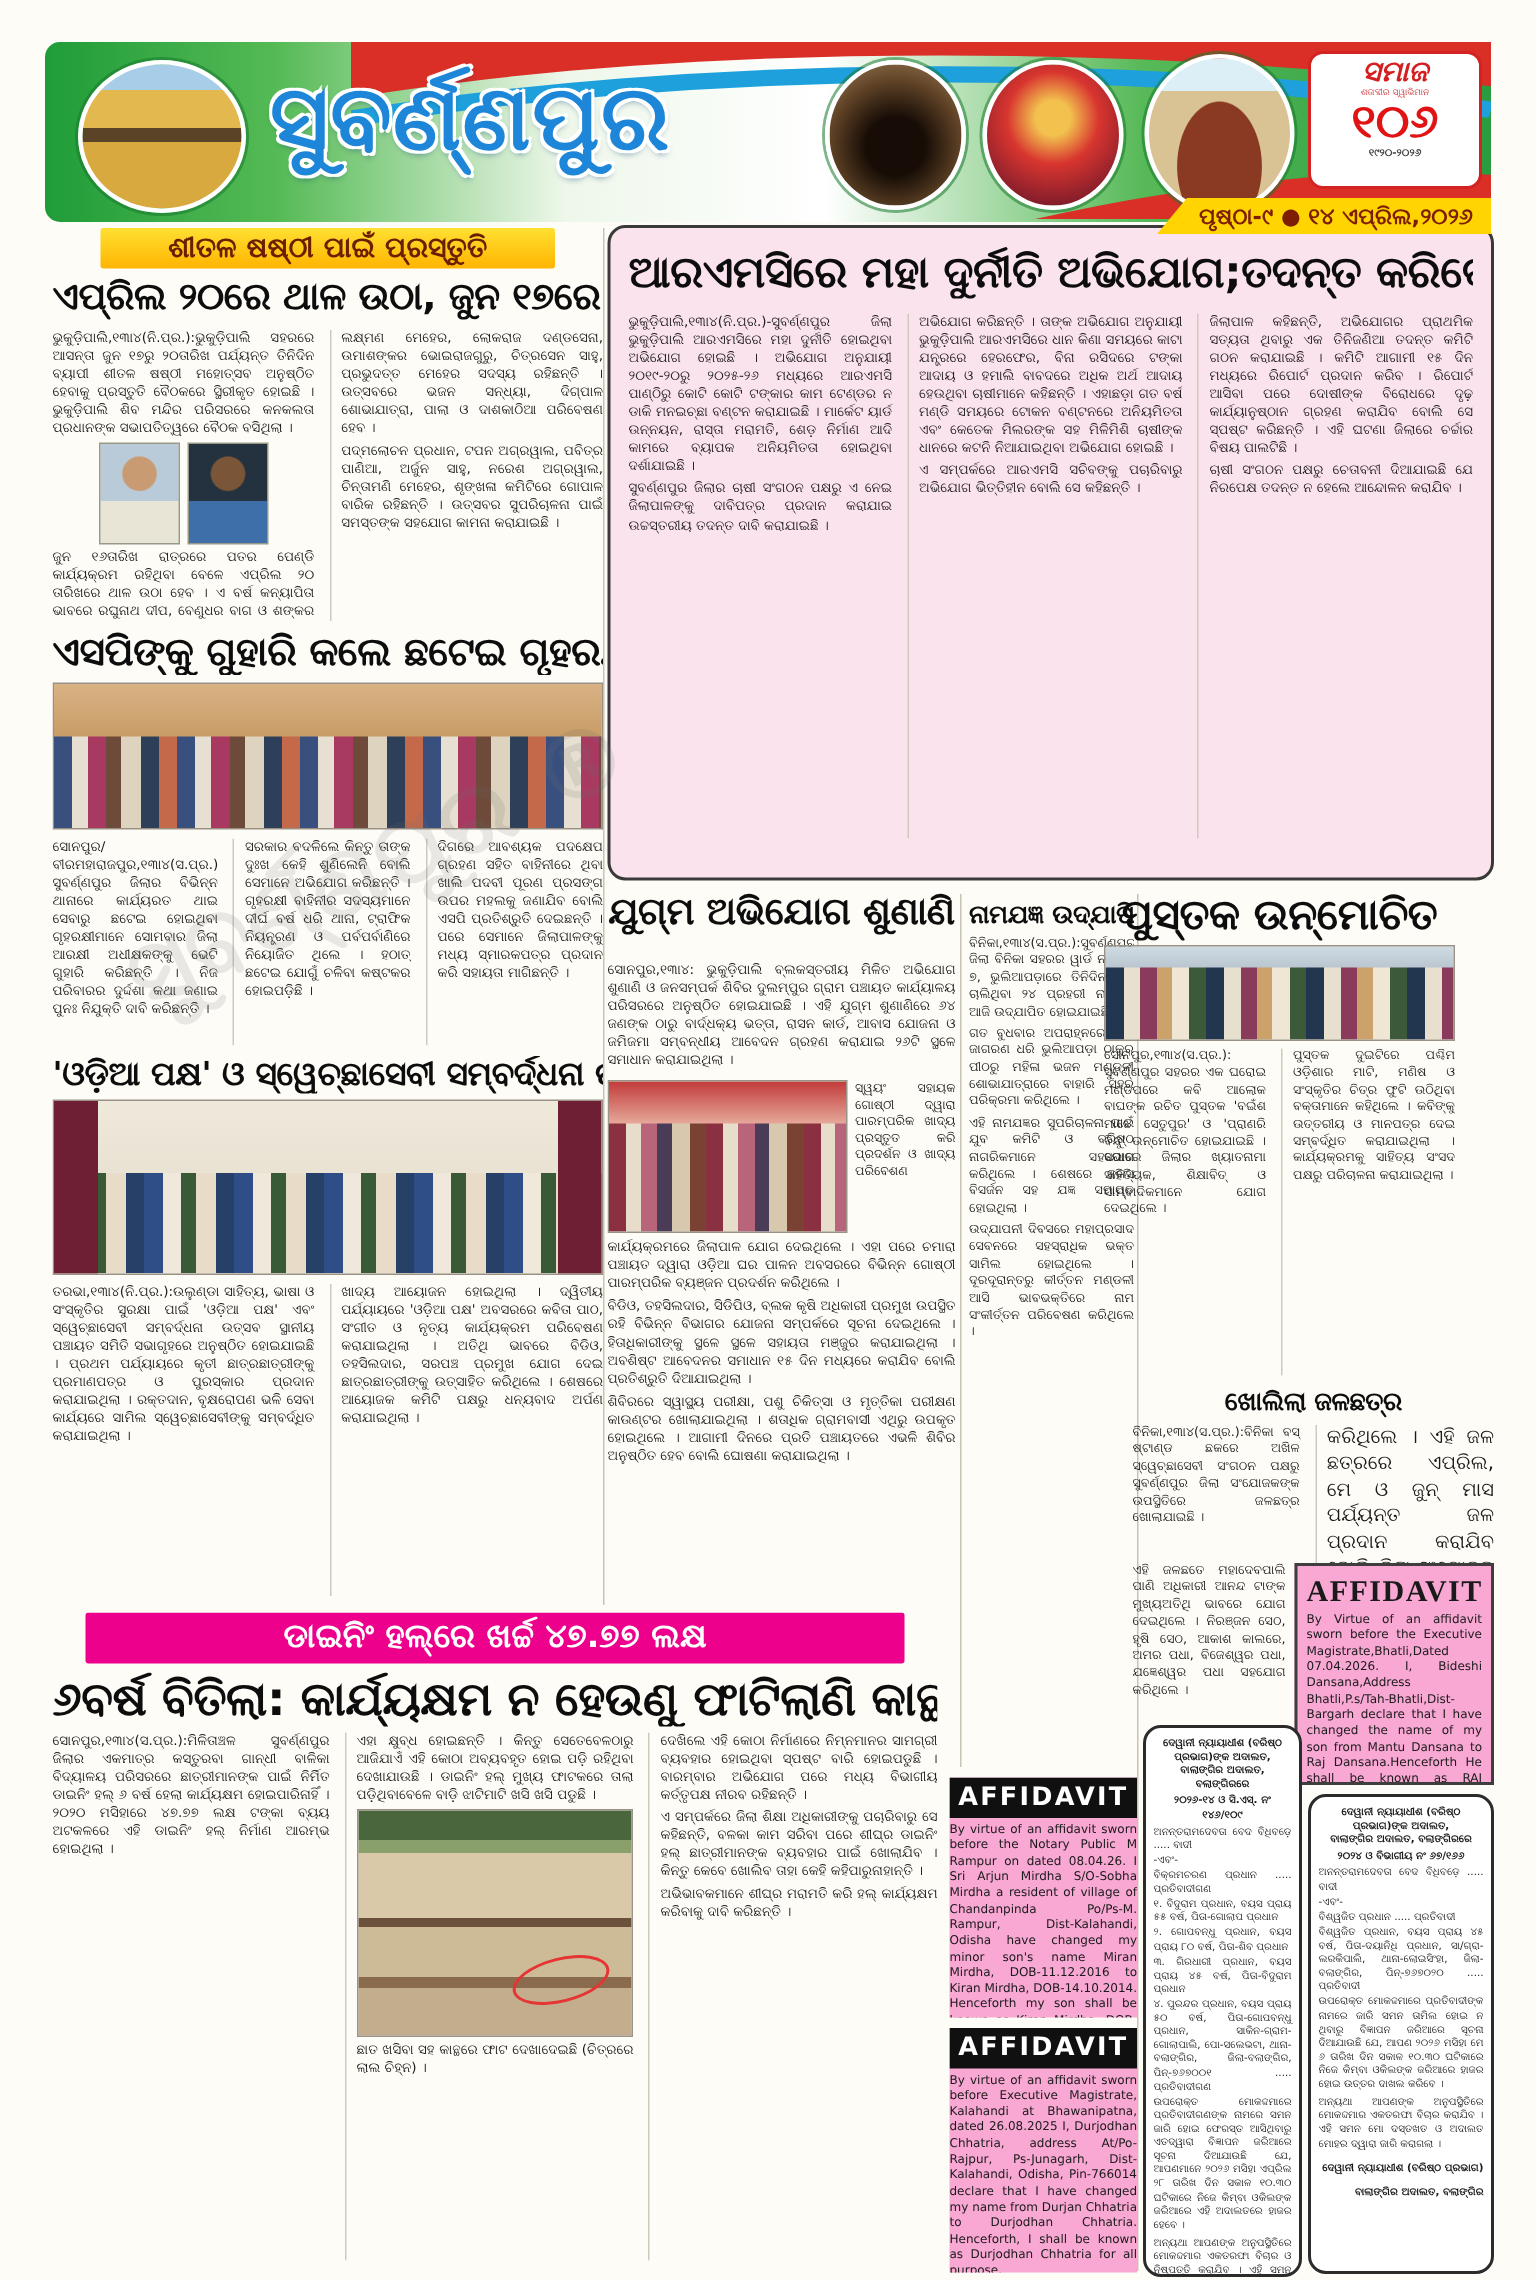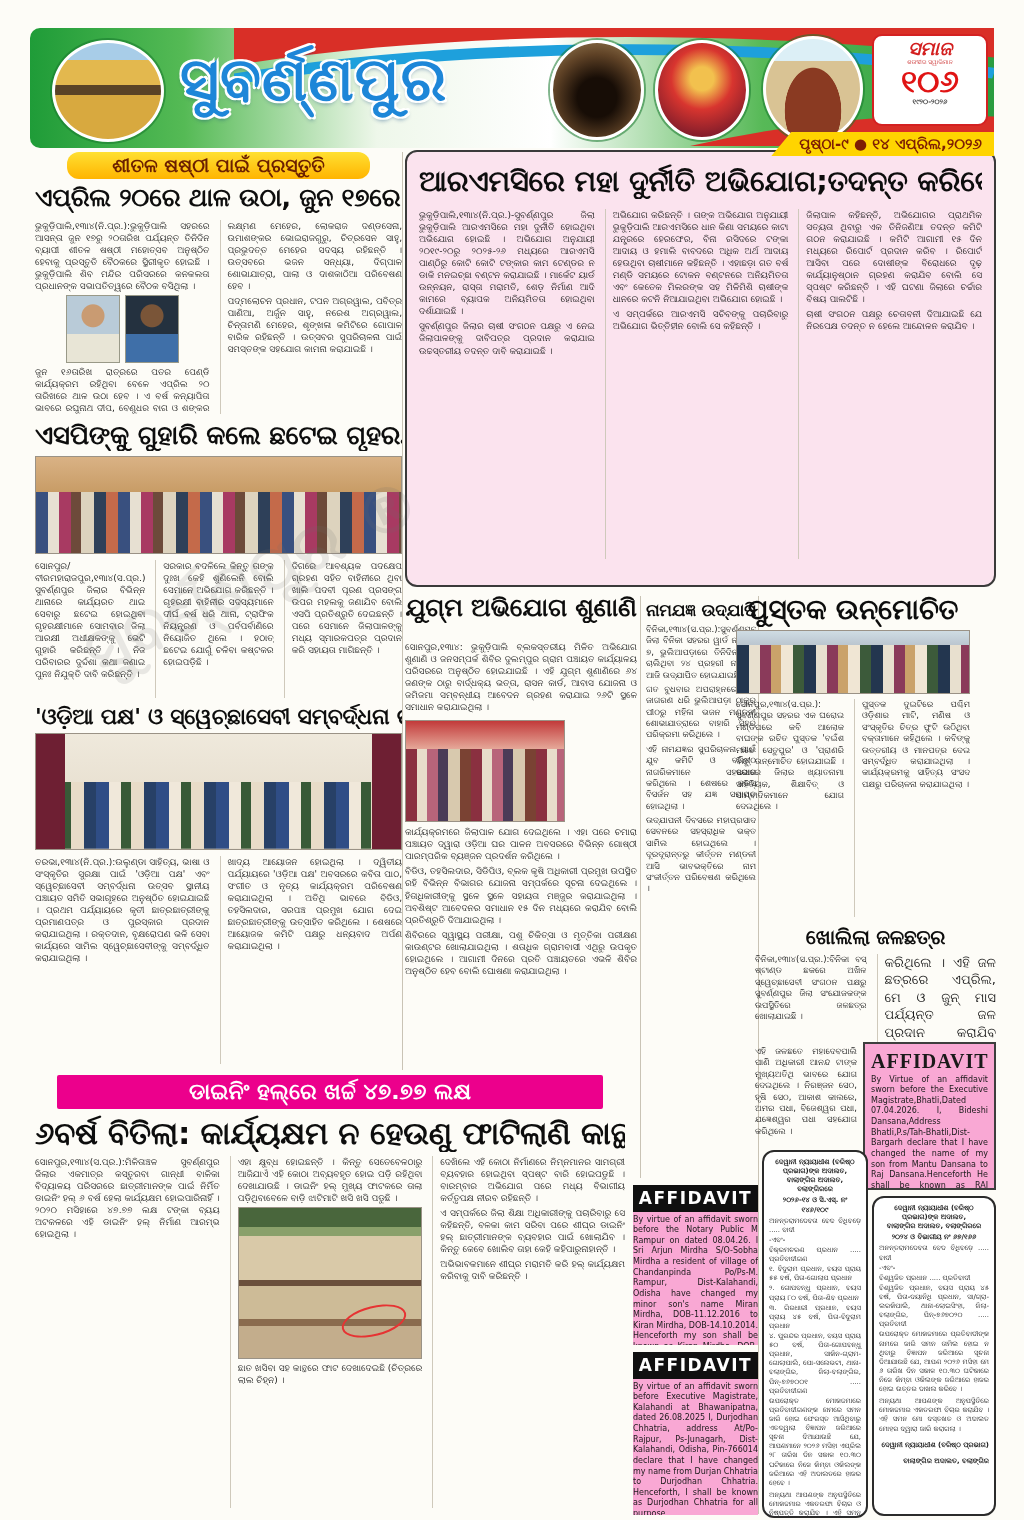--- a/index.html
+++ b/index.html
@@ -23,21 +23,21 @@
   .date-tag{position:absolute;right:0;bottom:-8px;z-index:5;height:24px;line-height:24px;background:#ffd400;
     padding:0 12px 0 28px;clip-path:polygon(20px 0,100% 0,100% 100%,0 100%);color:#7d1d04;font-weight:800;font-size:15px;}
   
   .art{position:absolute;overflow:hidden;}
   .hl{font-weight:800;color:#0d0d0d;text-align:center;white-space:nowrap;overflow:hidden;letter-spacing:-.3px;}
   .cols{display:flex;gap:10px;overflow:hidden;}
   .col{flex:1;font-size:9px;line-height:1.34;text-align:justify;overflow:hidden;}
   .col+.col{border-left:1px solid #cfc9bb;padding-left:7px;}
   .para{margin:0 0 3px;}
   .kicker{margin:0 32px;height:27px;line-height:27px;text-align:center;background:linear-gradient(#ffe032,#ffb400);
-    border-radius:12px;color:#6b1f00;font-size:19px;font-weight:800;white-space:nowrap;overflow:hidden;}
+    border-radius:2px;color:#6b1f00;font-size:19px;font-weight:800;white-space:nowrap;overflow:hidden;}
   .banner-mag{margin:0 22px;height:34px;line-height:34px;text-align:center;background:#ec008c;color:#fff;
     font-size:22px;font-weight:800;border-radius:2px;white-space:nowrap;overflow:hidden;}
   .ph{position:relative;overflow:hidden;border:1px solid #9a9286;}
   .pinkbox{background:#fbe3ee;border:2px solid #3a3a3a;border-radius:12px;box-sizing:border-box;padding:8px 12px;}
   .vr{position:absolute;width:1px;background:#c9c3b5;}
   
   .photo-a2{height:96px;margin-top:5px;background:
     repeating-linear-gradient(90deg,#39507f 0 12px,#e7e0d2 12px 23px,#a83a62 23px 35px,#6d4a3a 35px 45px,#ddd3be 45px 58px,#2e4059 58px 70px,#c46a4a 70px 82px),
     linear-gradient(180deg,#d9b285,#c69a63);
     background-size:100% 64%,100% 40%;background-position:bottom,top;background-repeat:no-repeat;}
@@ -178,20 +178,21 @@
     </div>
   </div>
 
   <div class="art" style="left:405px;top:593px;width:232px;height:480px;">
     <div class="hl" style="font-size:25px;">ଯୁଗ୍ମ ଅଭିଯୋଗ ଶୁଣାଣି</div>
     <div class="col" style="margin-top:18px;">
         <p class="para">ସୋନପୁର,୧୩ା୪: ଭୁକୁଡ଼ିପାଲି ବ୍ଲକସ୍ତରୀୟ ମିଳିତ ଅଭିଯୋଗ ଶୁଣାଣି ଓ ଜନସମ୍ପର୍କ ଶିବିର ଦୁଲମ୍ପୁର ଗ୍ରାମ ପଞ୍ଚାୟତ କାର୍ଯ୍ୟାଳୟ ପରିସରରେ ଅନୁଷ୍ଠିତ ହୋଇଯାଇଛି । ଏହି ଯୁଗ୍ମ ଶୁଣାଣିରେ ୬୪ ଜଣଙ୍କ ଠାରୁ ବାର୍ଦ୍ଧକ୍ୟ ଭତ୍ତା, ରାସନ କାର୍ଡ, ଆବାସ ଯୋଜନା ଓ ଜମିଜମା ସମ୍ବନ୍ଧୀୟ ଆବେଦନ ଗ୍ରହଣ କରାଯାଇ ୨୬ଟି ସ୍ଥଳେ ସମାଧାନ କରାଯାଇଥିଲା ।</p>
       </div>
     <div class="sidewrap">
       <div class="ph photo-a5"></div>
+      <div class="sidetxt">ସ୍ୱୟଂ ସହାୟକ ଗୋଷ୍ଠୀ ଦ୍ୱାରା ପାରମ୍ପରିକ ଖାଦ୍ୟ ପ୍ରସ୍ତୁତ କରି ପ୍ରଦର୍ଶନ ଓ ଖାଦ୍ୟ ପରିବେଶଣ</div>
     </div>
     <div class="col">
         <p class="para">କାର୍ଯ୍ୟକ୍ରମରେ ଜିଲାପାଳ ଯୋଗ ଦେଇଥିଲେ । ଏହା ପରେ ଚମାରା ପଞ୍ଚାୟତ ଦ୍ୱାରା ଓଡ଼ିଆ ଘର ପାଳନ ଅବସରରେ ବିଭିନ୍ନ ଗୋଷ୍ଠୀ ପାରମ୍ପରିକ ବ୍ୟଞ୍ଜନ ପ୍ରଦର୍ଶନ କରିଥିଲେ ।</p>
         <p class="para">ବିଡିଓ, ତହସିଲଦାର, ସିଡିପିଓ, ବ୍ଲକ କୃଷି ଅଧିକାରୀ ପ୍ରମୁଖ ଉପସ୍ଥିତ ରହି ବିଭିନ୍ନ ବିଭାଗର ଯୋଜନା ସମ୍ପର୍କରେ ସୂଚନା ଦେଇଥିଲେ । ହିତାଧିକାରୀଙ୍କୁ ସ୍ଥଳେ ସ୍ଥଳେ ସହାୟତା ମଞ୍ଜୁର କରାଯାଇଥିଲା । ଅବଶିଷ୍ଟ ଆବେଦନର ସମାଧାନ ୧୫ ଦିନ ମଧ୍ୟରେ କରାଯିବ ବୋଲି ପ୍ରତିଶ୍ରୁତି ଦିଆଯାଇଥିଲା ।</p>
         <p class="para">ଶିବିରରେ ସ୍ୱାସ୍ଥ୍ୟ ପରୀକ୍ଷା, ପଶୁ ଚିକିତ୍ସା ଓ ମୃତ୍ତିକା ପରୀକ୍ଷଣ କାଉଣ୍ଟର ଖୋଲାଯାଇଥିଲା । ଶତାଧିକ ଗ୍ରାମବାସୀ ଏଥିରୁ ଉପକୃତ ହୋଇଥିଲେ । ଆଗାମୀ ଦିନରେ ପ୍ରତି ପଞ୍ଚାୟତରେ ଏଭଳି ଶିବିର ଅନୁଷ୍ଠିତ ହେବ ବୋଲି ଘୋଷଣା କରାଯାଇଥିଲା ।</p>
       </div>
   </div>
 
   <div class="art" style="left:646px;top:600px;width:110px;height:560px;">
     <div class="hl" style="font-size:17px;">ନାମଯଜ୍ଞ ଉଦ୍‌ଯାପିତ</div>
@@ -210,21 +211,21 @@
       <div class="col" style="font-size:8.5px;">
           <p class="para">ସୋନପୁର,୧୩ା୪(ସ.ପ୍ର.): ସୁବର୍ଣ୍ଣପୁର ସହରର ଏକ ଘରୋଇ ମଣ୍ଡପରେ କବି ଆଲୋକ ବାଘଙ୍କ ରଚିତ ପୁସ୍ତକ 'ବଇଁଶ ମାଝେ ସେତୁପୁର' ଓ 'ପ୍ରାଣରି ବିନ୍ଦୁ' ଉନ୍ମୋଚିତ ହୋଇଯାଇଛି । ସଭାରେ ଜିଲାର ଖ୍ୟାତନାମା ସାହିତ୍ୟିକ, ଶିକ୍ଷାବିତ୍ ଓ ସାମ୍ବାଦିକମାନେ ଯୋଗ ଦେଇଥିଲେ ।</p>
         </div>
       <div class="col" style="font-size:8.5px;">
           <p class="para">ପୁସ୍ତକ ଦୁଇଟିରେ ପଶ୍ଚିମ ଓଡ଼ିଶାର ମାଟି, ମଣିଷ ଓ ସଂସ୍କୃତିର ଚିତ୍ର ଫୁଟି ଉଠିଥିବା ବକ୍ତାମାନେ କହିଥିଲେ । କବିଙ୍କୁ ଉତ୍ତରୀୟ ଓ ମାନପତ୍ର ଦେଇ ସମ୍ବର୍ଦ୍ଧିତ କରାଯାଇଥିଲା । କାର୍ଯ୍ୟକ୍ରମକୁ ସାହିତ୍ୟ ସଂସଦ ପକ୍ଷରୁ ପରିଚାଳନା କରାଯାଇଥିଲା ।</p>
         </div>
     </div>
   </div>
 
   <div class="art" style="left:755px;top:925px;width:241px;height:235px;">
-    <div class="hl" style="font-size:20px;">ଖୋଲିଲା ଜଳଛତ୍ର</div>
+    <div class="hl" style="font-size:17px;">ଖୋଲିଲା ଜଳଛତ୍ର</div>
     <div class="cols" style="margin-top:5px;height:92px;">
       <div class="col" style="font-size:8.5px;">
           <p class="para">ବିନିକା,୧୩ା୪(ସ.ପ୍ର.):ବିନିକା ବସ୍ ଷ୍ଟାଣ୍ଡ ଛକରେ ଅଖିଳ ସ୍ୱେଚ୍ଛାସେବୀ ସଂଗଠନ ପକ୍ଷରୁ ସୁବର୍ଣ୍ଣପୁର ଜିଲା ସଂଯୋଜକଙ୍କ ଉପସ୍ଥିତିରେ ଜଳଛତ୍ର ଖୋଲାଯାଇଛି ।</p>
         </div>
       <div class="col" style="font-size:13px;">
           <p class="para">କରିଥିଲେ । ଏହି ଜଳ ଛତ୍ରରେ ଏପ୍ରିଲ, ମେ ଓ ଜୁନ୍ ମାସ ପର୍ଯ୍ୟନ୍ତ ଜଳ ପ୍ରଦାନ କରାଯିବ ବୋଲି ଜିଲା ସଂଯୋଜକ ଶ୍ରୀବାଘ ସୂଚନା ଦେଇଛନ୍ତି ।</p>
         </div>
     </div>
     <div class="col" style="width:102px;height:104px;font-size:8.5px;">
         <p class="para">ଏହି ଜଳଛତେ ମହାଦେବପାଲି ପାଣି ଅଧିକାରୀ ଆନନ୍ଦ ଟାଙ୍କ ମୁଖ୍ୟଅତିଥି ଭାବରେ ଯୋଗ ଦେଇଥିଲେ । ନିରଞ୍ଜନ ସେଠ, ହୃଷି ସେଠ, ଆକାଶ କାଲରେ, ଅମର ପଧା, ବିଜେଶ୍ୱର ପଧା, ଯଜ୍ଞେଶ୍ୱର ପଧା ସହଯୋଗ କରିଥିଲେ ।</p>

